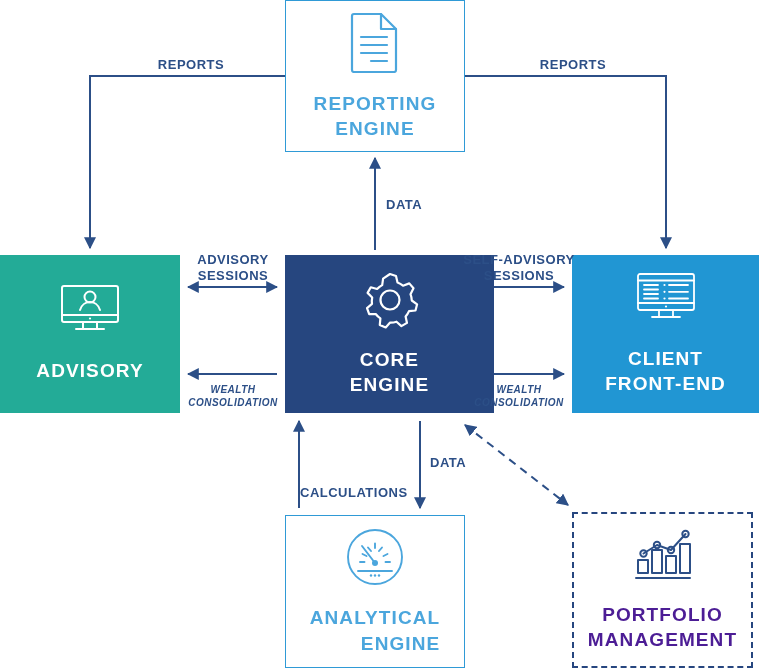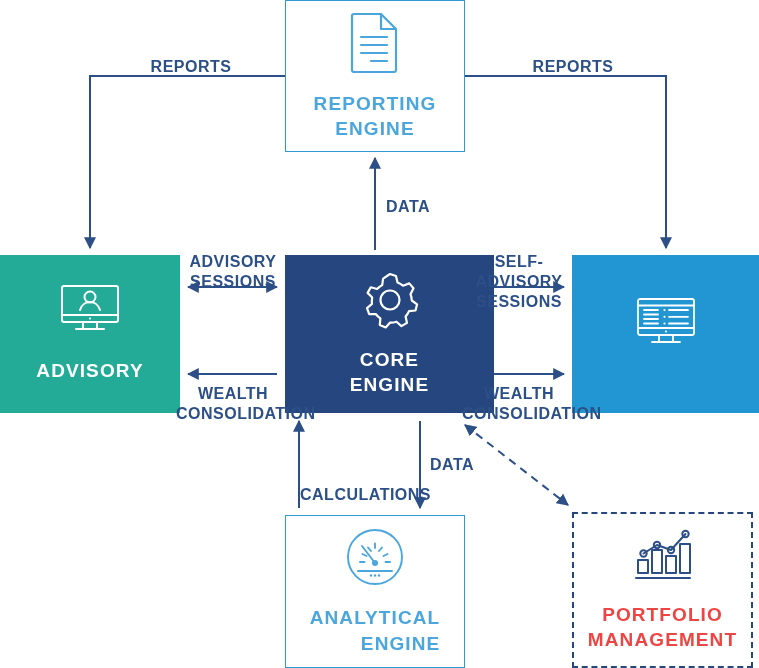--- a/index.html
+++ b/index.html
@@ -86,34 +86,34 @@
     background: #ffffff;
   }
   #node-analytical-engine .node-label { color: #4ba6dd; font-weight: 600; text-align: right; }
 
   
   #node-portfolio-management {
     left: 572px; top: 512px; width: 181px; height: 156px;
     border: 2px dashed #26467f;
     background: #ffffff;
   }
-  #node-portfolio-management .node-label { color: #ef4444; font-weight: 600; }
+  #node-portfolio-management .node-label { color: #4c1d95; font-weight: 600; }
 
   
   .edge-label {
     position: absolute;
-    font-size: 16px;
+    font-size: 13px;
     font-weight: 700;
     letter-spacing: 0.5px;
     line-height: 1.25;
     color: #2c4f87;
     text-align: center;
     white-space: pre-line;
   }
-  .edge-label.tiny { font-size: 16px; }
+  .edge-label.tiny { font-size: 10px; font-style: italic; }
 </style>
 </head>
 <body>
 
 <div id="diagram-root">
 
   <svg id="connector-layer" viewBox="0 0 759 668" width="759" height="668">
     <defs>
       <marker id="arrow-navy" viewBox="0 0 10 10" refX="9" refY="5" markerWidth="6" markerHeight="6" orient="auto-start-reverse">
         <path d="M 0 0 L 10 5 L 0 10 z" fill="#2c4f87"></path>
@@ -206,20 +206,22 @@
         <circle cx="29.5" cy="19.8" r="1.1" fill="#ffffff" stroke="none"></circle>
         <circle cx="29.5" cy="26.5" r="1.1" fill="#ffffff" stroke="none"></circle>
         <path d="M34 13 h19"></path>
         <path d="M34 19.8 h19"></path>
         <path d="M34 26.5 h19"></path>
         <path d="M24 38 v7"></path>
         <path d="M38 38 v7"></path>
         <path d="M17 45 h28"></path>
       </svg>
     </span>
+    <div class="node-label">CLIENT
+FRONT-END</div>
   </div>
 
   <div class="node" id="node-analytical-engine">
     <span class="node-icon">
       <svg width="60" height="60" viewBox="0 0 60 60" fill="none" stroke="#4ba6dd" stroke-width="1.9" stroke-linejoin="round" stroke-linecap="round">
         <circle cx="30" cy="30" r="27"></circle>
         <path d="M13 44 h34"></path>
         <path d="M30 36 L 17 19"></path>
         <circle cx="30" cy="36" r="3" fill="#4ba6dd" stroke="none"></circle>
         <path d="M15 35 h4.5"></path>

